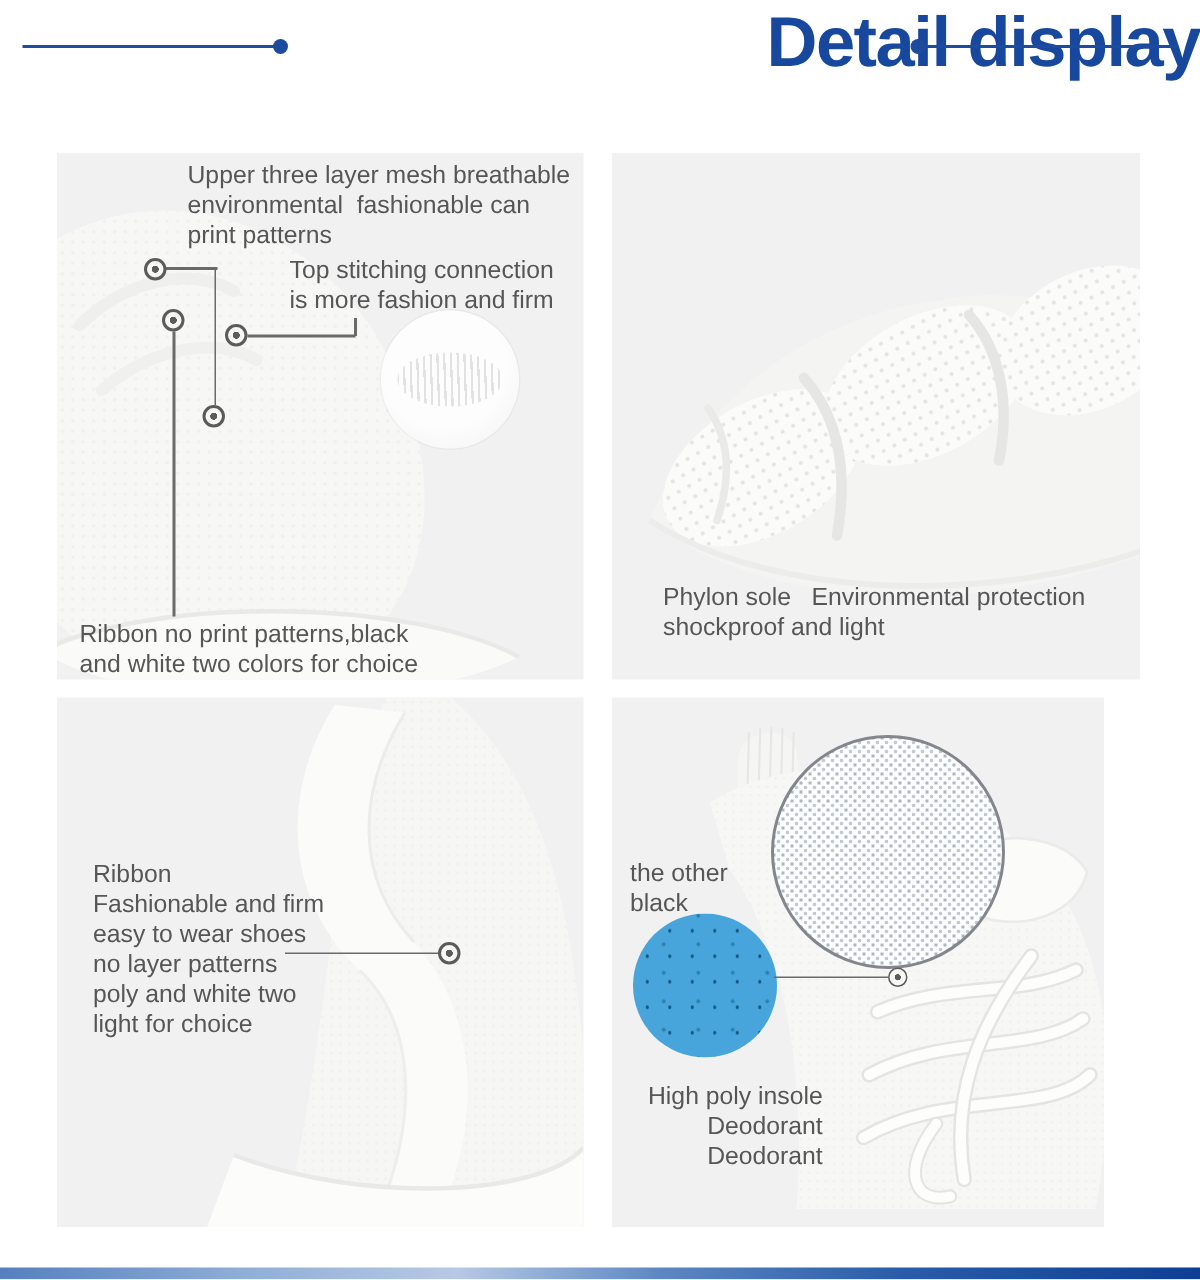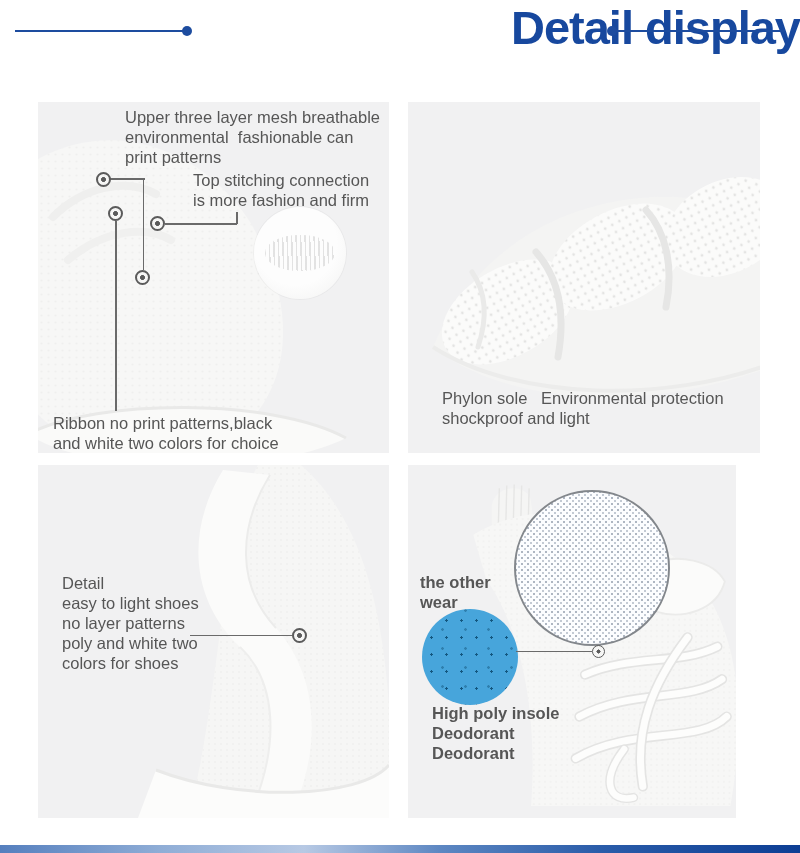--- a/index.html
+++ b/index.html
@@ -12,21 +12,21 @@
   .hline-left{left:15px;width:168px;}
   .hline-right{left:617px;width:168px;}
   .hdot{position:absolute;top:26px;width:10px;height:10px;border-radius:50%;background:#1d4c9f;}
   .hdot-left{left:182px;}
   .hdot-right{left:607px;}
   
   .panel{position:absolute;background:#f1f1f2;overflow:hidden;}
   .p1{left:38px;top:102px;width:351px;height:351px;}
   .p2{left:408px;top:102px;width:352px;height:351px;}
   .p3{left:38px;top:465px;width:351px;height:353px;}
-  .p4{left:408px;top:465px;width:328px;height:353px;font-weight:bold;}
+  .p4{left:408px;top:465px;width:328px;height:353px;}
   .shoe-svg{position:absolute;left:0;top:0;width:100%;height:100%;}
   
   .note{position:absolute;color:#565656;font-size:16.5px;line-height:20px;}
   .note-line{white-space:pre;}
   
   .marker{position:absolute;width:15px;height:15px;box-sizing:border-box;
           border:2px solid #5b5b5b;border-radius:50%;
           background:radial-gradient(circle,#5b5b5b 0 2.2px,transparent 2.5px);}
   .marker.small{width:13px;height:13px;border-width:1.6px;
           background:radial-gradient(circle,#5b5b5b 0 1.9px,transparent 2.2px);}
@@ -148,25 +148,26 @@
       <path d="M235,-20 C320,30 358,140 353,353 L150,353 C175,260 180,150 200,60 C208,22 220,-8 235,-20 Z" fill="url(#mesh3)" opacity="0.6"></path>
       <path d="M185,5 C148,65 152,135 202,182 C237,215 243,275 214,345 L252,353 C287,278 278,208 238,163 C198,120 200,62 232,10 Z" fill="#fbfbfa"></path>
       <path d="M232,10 C200,62 198,120 238,163" fill="none" stroke="#ececeb" stroke-width="2"></path>
       <path d="M214,345 C243,275 237,215 202,182" fill="none" stroke="#eeeeed" stroke-width="2"></path>
       <path d="M118,305 C200,337 322,334 351,300 L351,353 L100,353 Z" fill="#fcfcfb"></path>
       <path d="M118,305 C200,337 322,334 351,300" fill="none" stroke="#e9e9e8" stroke-width="3"></path>
     </svg>
     <div class="cline h" style="left:152px;top:169.7px;width:102px;"></div>
     <div class="marker" style="left:254px;top:163px;"></div>
     <div class="note" style="left:24px;top:108px;">
-      <div class="note-line">Detail</div>
-      <div class="note-line">easy to light shoes</div>
+      <div class="note-line">Ribbon</div>
+      <div class="note-line">Fashionable and firm</div>
+      <div class="note-line">easy to wear shoes</div>
       <div class="note-line">no layer patterns</div>
       <div class="note-line">poly and white two</div>
-      <div class="note-line">colors for shoes</div>
+      <div class="note-line">light for choice</div>
     </div>
   </section>
 
   <section class="panel p4">
     <svg class="shoe-svg" viewBox="0 0 352 353">
       <defs>
         <pattern id="mesh4" width="6" height="6" patternUnits="userSpaceOnUse">
           <circle cx="3" cy="3" r="0.9" fill="#e9e9e8"></circle>
         </pattern>
       </defs>
@@ -193,23 +194,23 @@
         <path d="M232,292 C206,326 216,350 242,344" stroke="#e4e4e3" stroke-width="10"></path>
         <path d="M232,292 C206,326 216,350 242,344" stroke="#fdfdfc" stroke-width="7"></path>
       </g>
     </svg>
     <div class="mesh-circle"></div>
     <div class="blue-circle"></div>
     <div class="cline h" style="left:108px;top:185.8px;width:76px;"></div>
     <div class="marker small" style="left:184px;top:180px;"></div>
     <div class="note" style="left:12px;top:107px;">
       <div class="note-line">the other</div>
-      <div class="note-line">wear</div>
-    </div>
-    <div class="note" style="left:24px;top:238px;">
+      <div class="note-line">black</div>
+    </div>
+    <div class="note" style="left:24px;top:256px;text-align:right;">
       <div class="note-line">High poly insole</div>
       <div class="note-line">Deodorant</div>
       <div class="note-line">Deodorant</div>
     </div>
   </section>
 
   <div class="footer-bar"></div>
 </div>
 
 </body></html>

